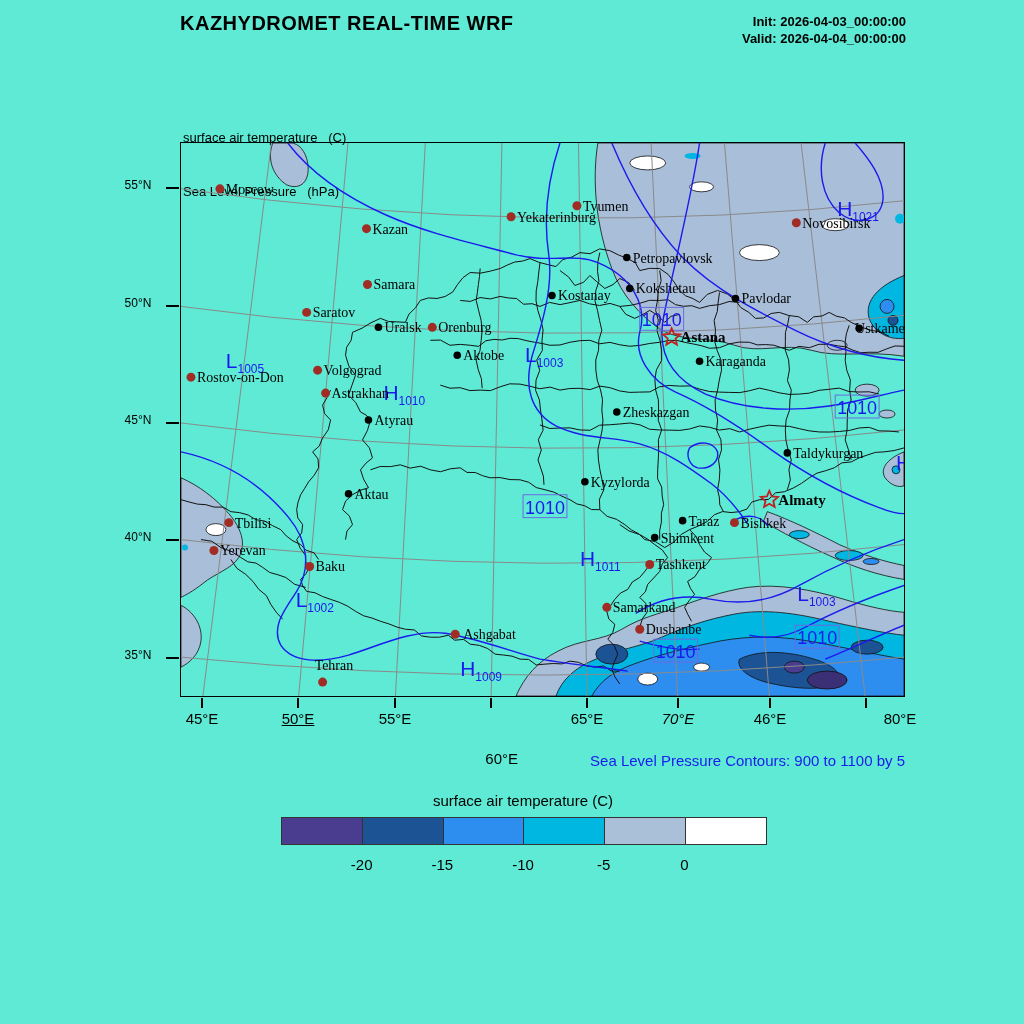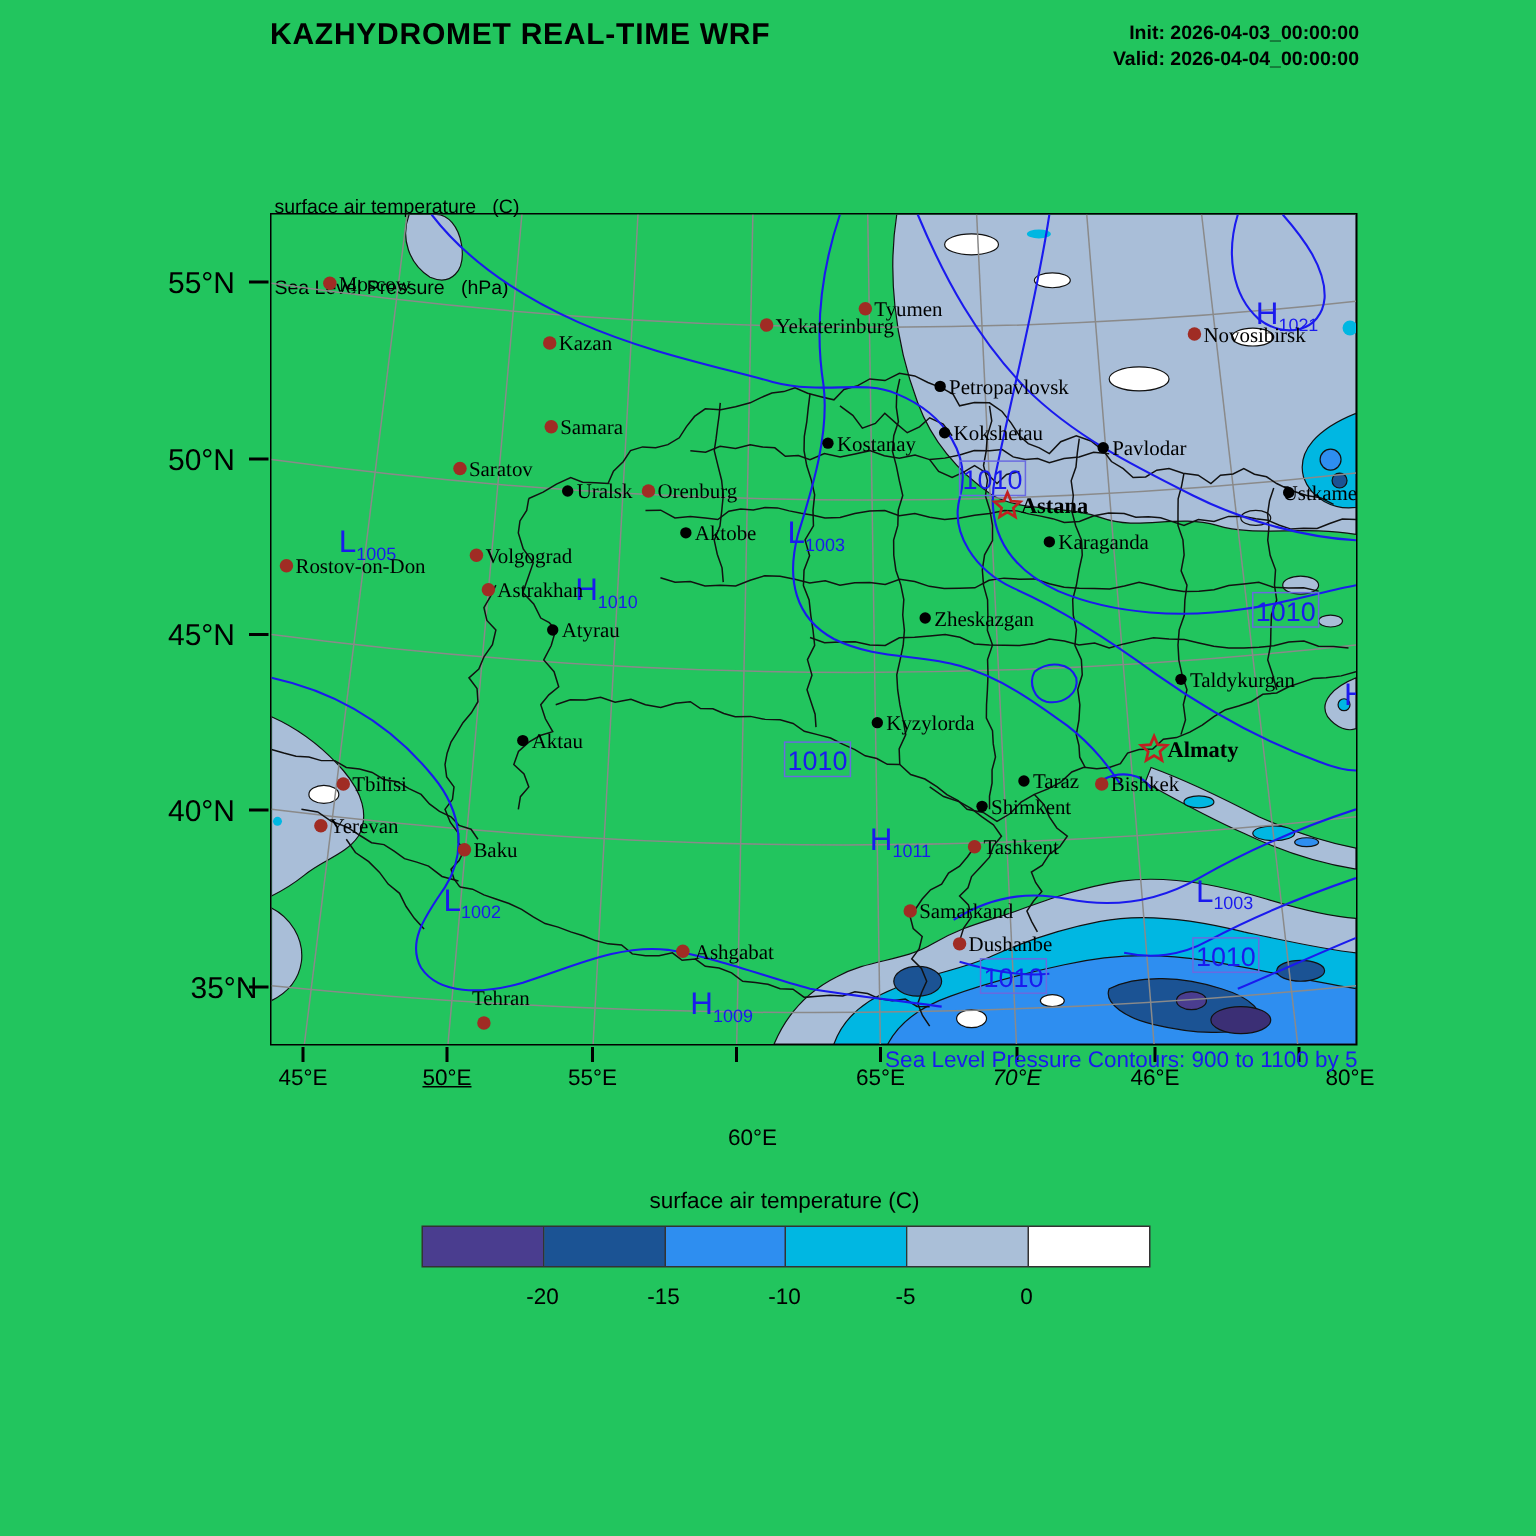--- a/index.html
+++ b/index.html
@@ -1,27 +1,27 @@
 <!DOCTYPE html>
 <html><head>
 <meta charset="utf-8">
 <style>
   html,body{margin:0;padding:0;background:#fff;}
-  .page{position:relative;width:1024px;height:1024px;background:#22c55e;overflow:hidden;
+  .page{position:relative;width:1024px;height:1024px;background:#5eead4;overflow:hidden;
         font-family:"Liberation Sans",sans-serif;color:#000;}
   .title{position:absolute;left:180px;top:12px;font-size:20px;font-weight:bold;letter-spacing:.5px;}
   .initblock{position:absolute;right:118px;top:13px;text-align:right;font-size:13px;font-weight:bold;line-height:17px;}
   .fieldlabels{position:absolute;left:183px;top:93px;font-size:13px;line-height:18px;white-space:pre;}
   .map-wrap{position:absolute;left:180px;top:142px;width:725px;height:555px;border:1.5px solid #000;box-sizing:border-box;}
   .map-wrap svg{display:block;width:100%;height:100%;}
-  .lat-label{position:absolute;width:52px;text-align:left;font-size:20px;}
+  .lat-label{position:absolute;width:52px;text-align:center;font-size:12px;}
   .lat-dash{position:absolute;width:13px;height:2px;background:#000;}
   .lon-label{position:absolute;width:54px;text-align:center;font-size:15px;}
   .lon-dash{position:absolute;width:2px;height:10px;background:#000;}
-  .caption{position:absolute;left:400px;top:698px;width:505px;text-align:right;font-size:15px;color:#1a1aee;}
+  .caption{position:absolute;left:400px;top:752px;width:505px;text-align:right;font-size:15px;color:#1a1aee;}
   .cbar-title{position:absolute;left:281px;top:792px;width:484px;text-align:center;font-size:15px;}
   .cbar{position:absolute;left:281px;top:817px;width:484px;height:26px;display:flex;border:1px solid #333;box-sizing:content-box;}
   .cbar-seg{flex:1;border-right:1px solid #333;}
   .cbar-seg:last-child{border-right:none;}
   .cbar-tick{position:absolute;top:856px;width:52px;text-align:center;font-size:15px;}
   .footer{position:absolute;left:183px;top:972px;font-size:13px;font-weight:bold;line-height:18px;}
 </style>
 </head>
 <body>
 
@@ -239,21 +239,21 @@
 
   <div id="lat-ticks">
       <div class="lat-label" style="left: 112px; top: 178px;">55°N</div>
       <div class="lat-dash" style="left: 166px; top: 187px;"></div>
       <div class="lat-label" style="left: 112px; top: 296px;">50°N</div>
       <div class="lat-dash" style="left: 166px; top: 305px;"></div>
       <div class="lat-label" style="left: 112px; top: 413px;">45°N</div>
       <div class="lat-dash" style="left: 166px; top: 422px;"></div>
       <div class="lat-label" style="left: 112px; top: 530px;">40°N</div>
       <div class="lat-dash" style="left: 166px; top: 539px;"></div>
-      <div class="lat-label" style="left: 127px; top: 648px;">35°N</div>
+      <div class="lat-label" style="left: 112px; top: 648px;">35°N</div>
       <div class="lat-dash" style="left: 166px; top: 657px;"></div>
     </div>
   <div id="lon-ticks">
       <div class="lon-dash" style="left: 201px; top: 698px;"></div>
       <div class="lon-label" style="left: 175px; top: 710px;">45°E</div>
       <div class="lon-dash" style="left: 297px; top: 698px;"></div>
       <div class="lon-label" style="left: 271px; top: 710px; text-decoration: underline;">50°E</div>
       <div class="lon-dash" style="left: 394px; top: 698px;"></div>
       <div class="lon-label" style="left: 368px; top: 710px;">55°E</div>
       <div class="lon-dash" style="left: 490px; top: 698px;"></div>

